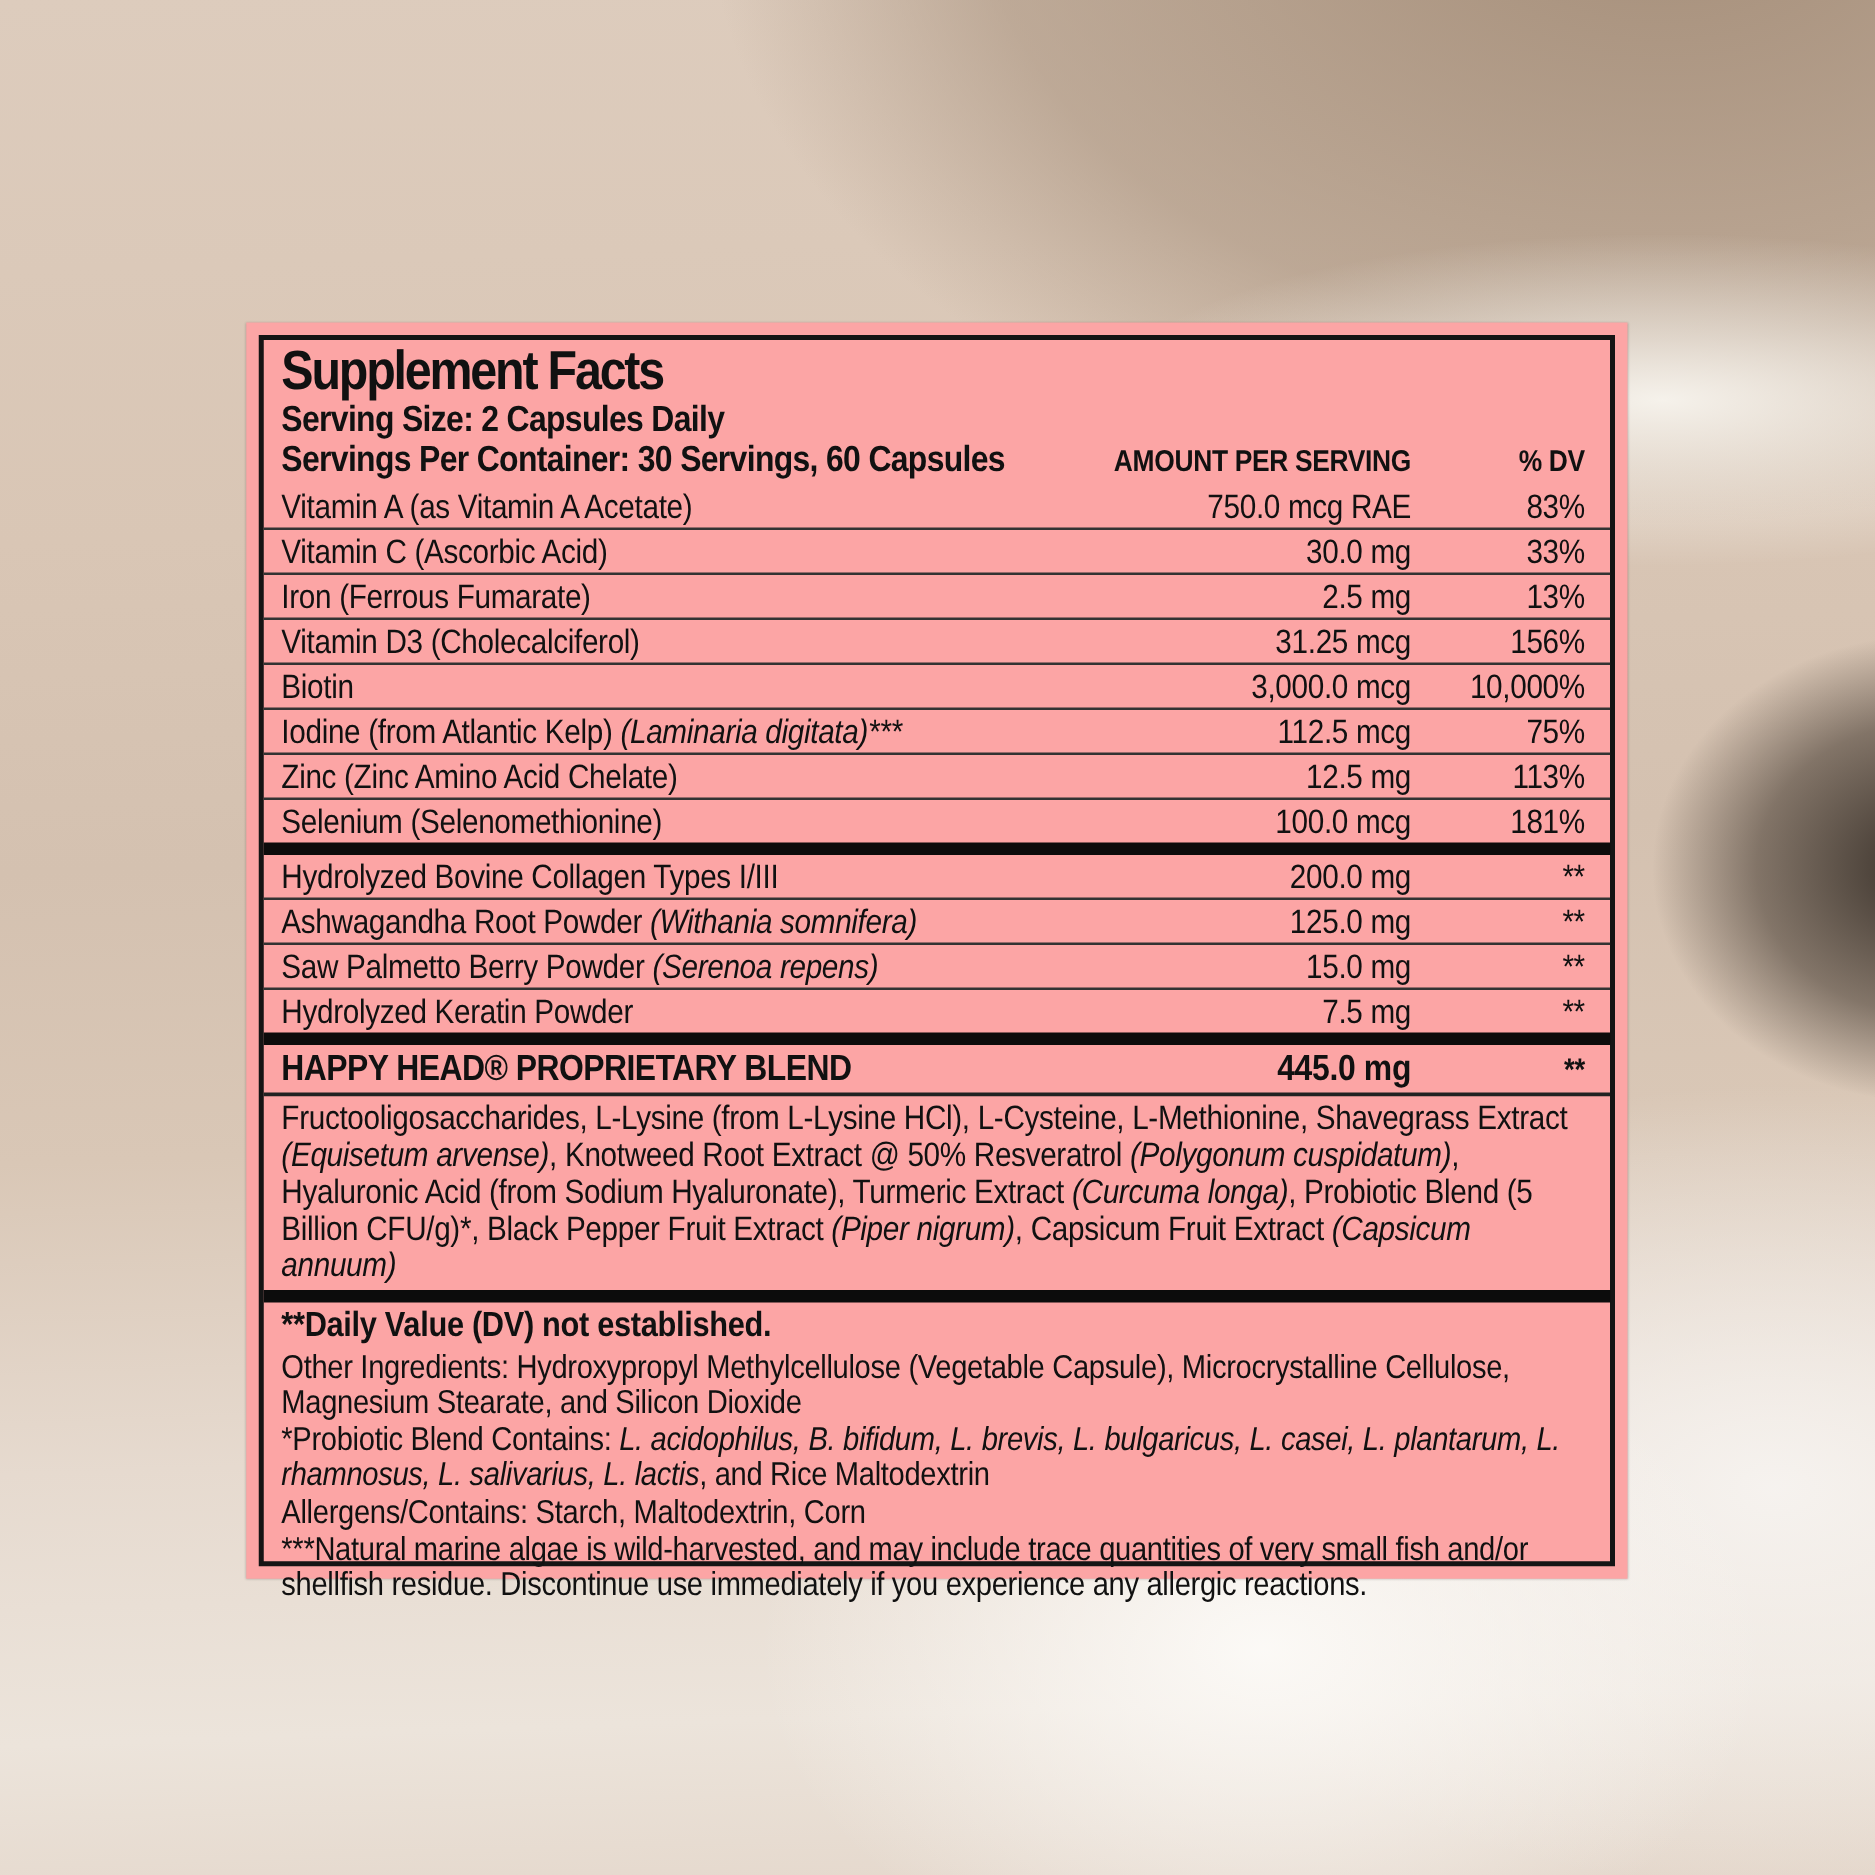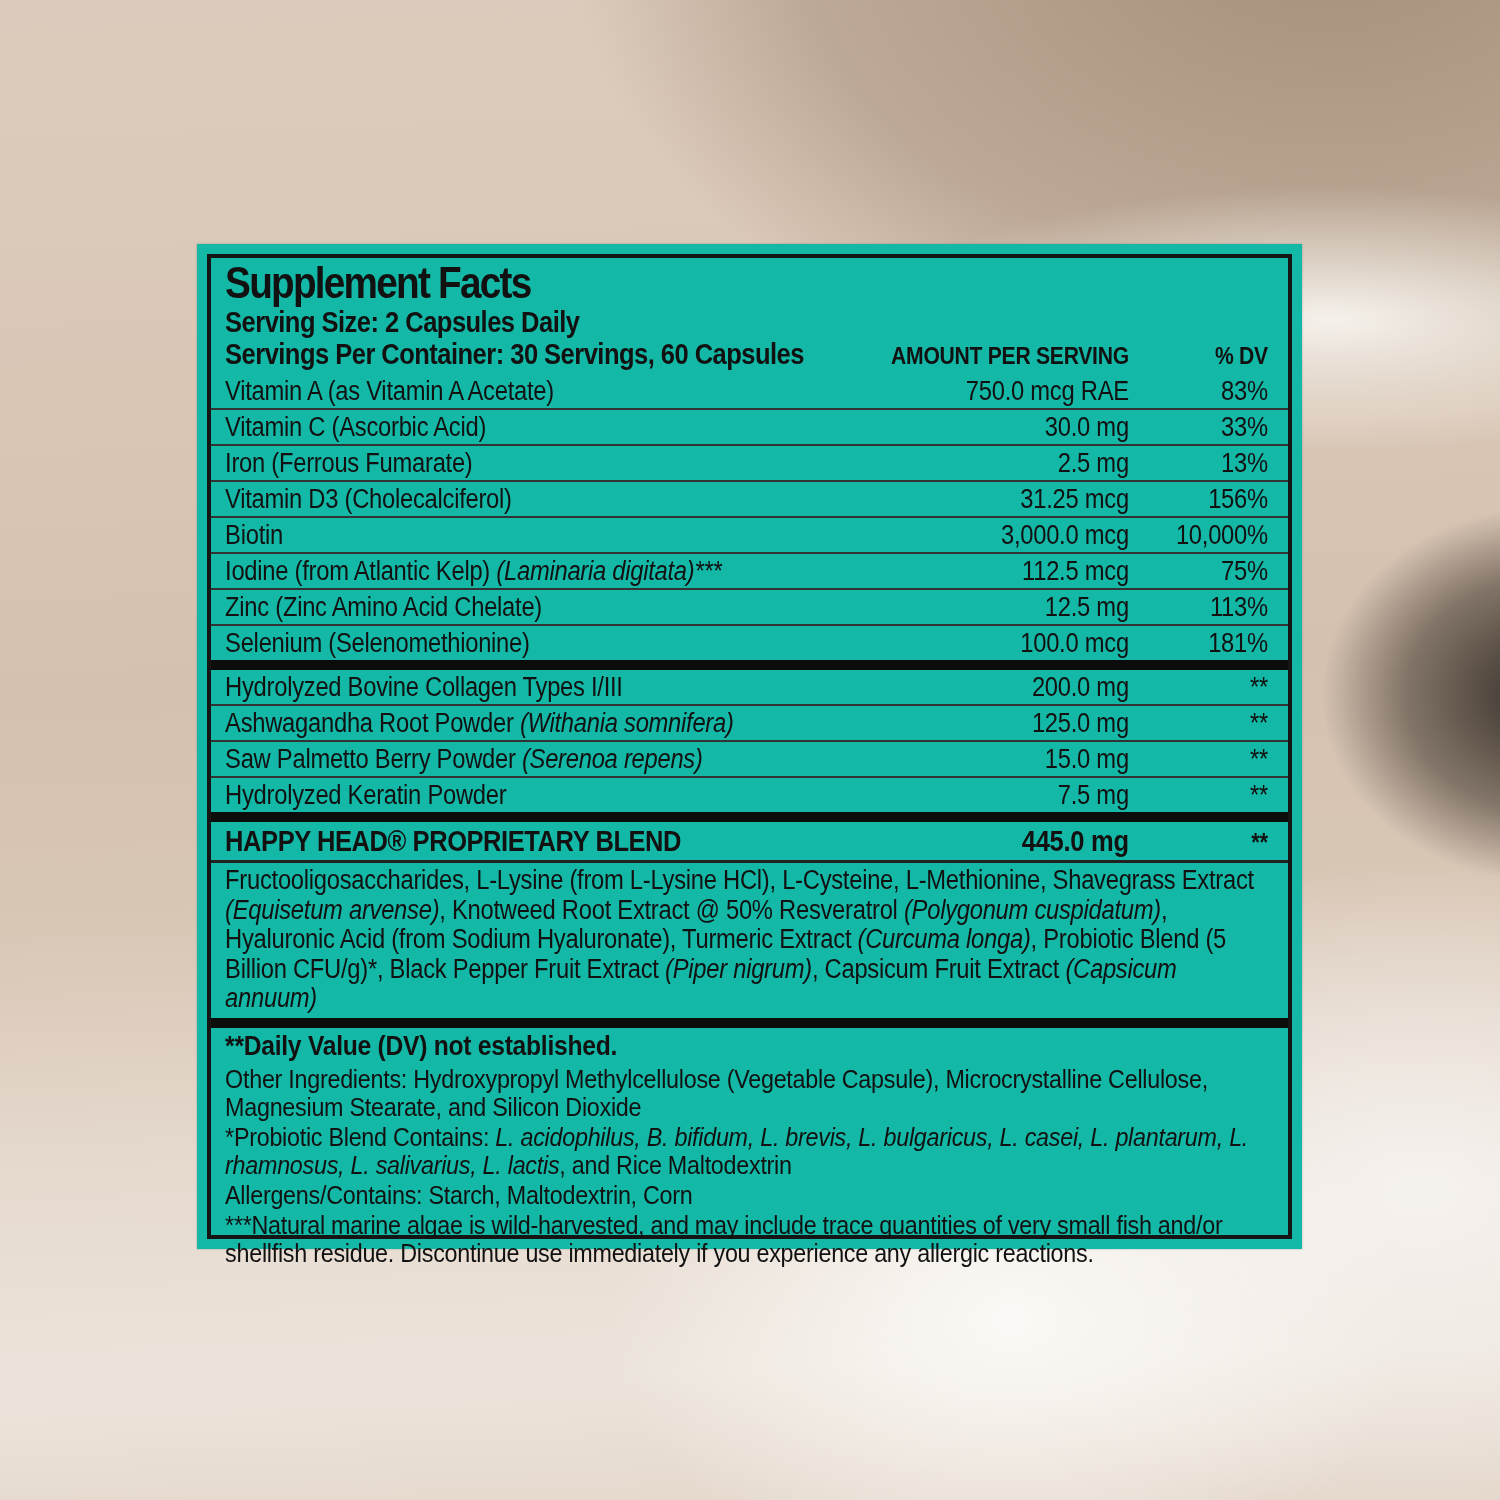--- a/index.html
+++ b/index.html
@@ -13,22 +13,22 @@
     background-image:
       radial-gradient(ellipse 310px 260px at 1545px 695px, rgba(40,33,27,.92) 0%, rgba(62,52,43,.55) 45%, rgba(62,52,43,0) 72%),
       radial-gradient(ellipse 640px 190px at 1330px 320px, rgba(248,245,239,.95) 0%, rgba(248,245,239,0) 70%),
       radial-gradient(ellipse 980px 640px at 1330px -80px, rgba(163,140,119,.96) 0%, rgba(170,148,128,.62) 55%, rgba(170,148,128,0) 78%),
       radial-gradient(ellipse 560px 380px at 1010px 1320px, rgba(252,250,247,.96) 0%, rgba(252,250,247,0) 72%),
       radial-gradient(ellipse 700px 430px at 1420px 1190px, rgba(247,244,241,.92) 0%, rgba(247,244,241,0) 75%),
       linear-gradient(178deg,#ddccbd 0%,#d9c6b5 28%,#d4c1b0 45%,#d9c7b6 60%,#e6dacf 76%,#ece4db 90%,#e4d7cb 100%);
   }
   
   .label{
-    position:absolute;left:197px;top:244px;width:1105px;height:1005px;
-    background:#14b8a6;box-shadow:0 0 2px rgba(0,0,0,.25);
+    position:absolute;left:197px;top:258px;width:1105px;height:1005px;
+    background:#fca5a5;box-shadow:0 0 2px rgba(0,0,0,.25);
   }
   .frame{position:absolute;inset:10px;border:4px solid #151515;}
   .content{
     position:absolute;left:0;top:2px;width:1224px;
     transform:scaleX(0.88);transform-origin:0 0;
     color:#111;letter-spacing:-0.3px;
   }
   .pad{padding-left:16px;padding-right:23px;}
   h1.title{margin:0;font-size:44px;line-height:46px;font-weight:700;letter-spacing:-2px;}
   .serving{font-size:29px;line-height:32px;font-weight:700;letter-spacing:-0.6px;}

